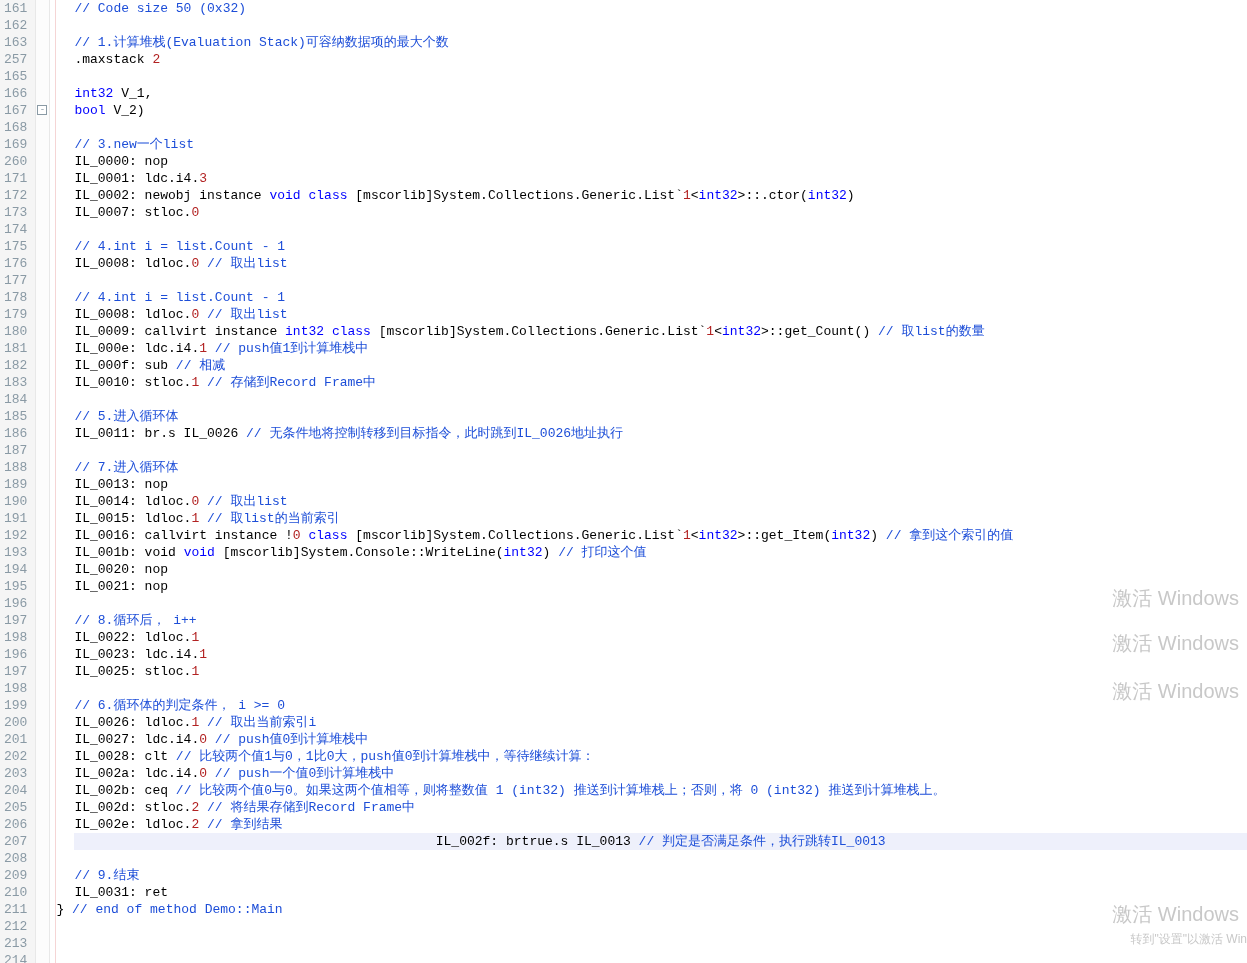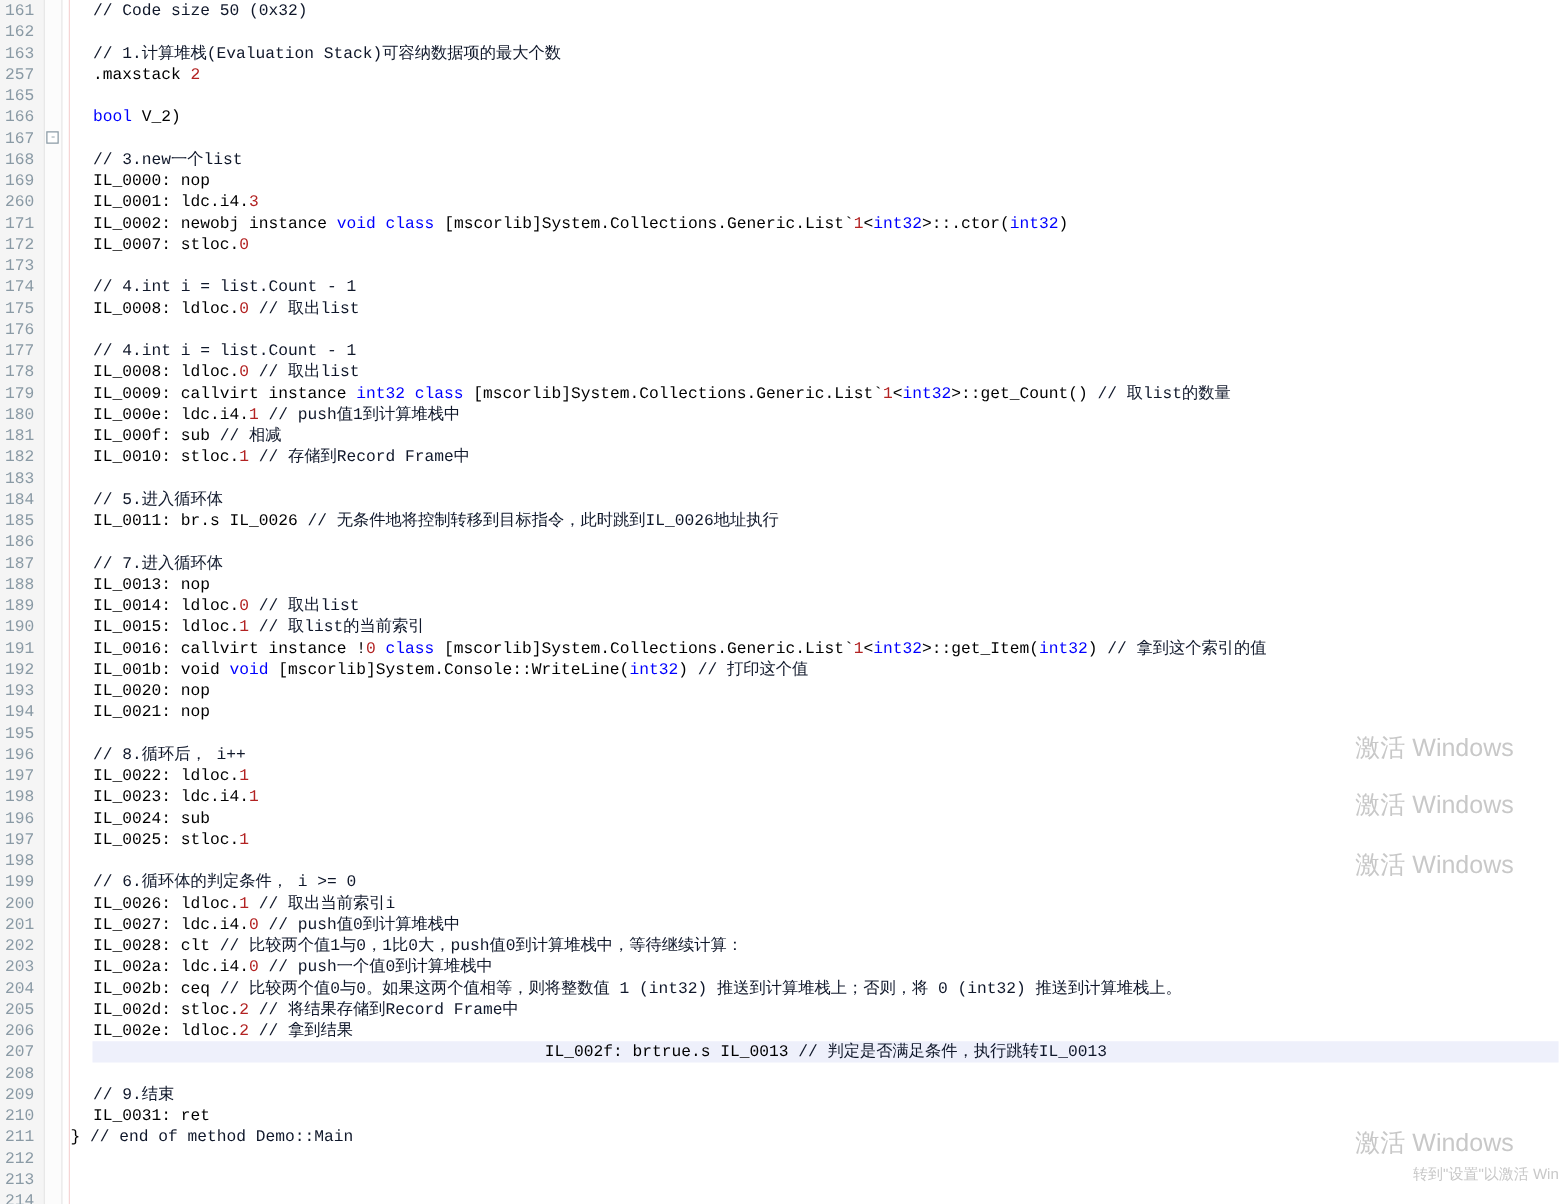--- a/index.html
+++ b/index.html
@@ -46,27 +46,27 @@
   background: #fff;
   border-right: 1px solid #f5d5d5;
 }
 .code {
   flex: 1;
   padding-left: 18px;
   position: relative;
 }
 .code .ln { height: 17px; line-height: 17px; }
 .hl { background: #eef0fb; text-align: center; }
-.c-comment { color: #0f172a; }
+.c-comment { color: #1d4ed8; }
 .c-kw { color: #0000ff; }
 .c-num { color: #b22222; }
 .c-plain { color: #000; }
 .watermark {
   position: fixed;
-  right: 36px;
+  right: 8px;
   color: #c8c8c8;
   font-family: 'Microsoft YaHei', sans-serif;
   pointer-events: none;
 }
 .wm1 { top: 585px; font-size: 20px; }
 .wm2 { top: 630px; font-size: 20px; }
 .wm3 { top: 678px; font-size: 20px; }
 .wm4 { bottom: 35px; font-size: 20px; }
 .wm5 { bottom: 15px; font-size: 12px; right: 0; }
 </style>
@@ -136,20 +136,21 @@
   <div class="fold-col" id="foldcol">
       <div class="fold-mark" style="top: 105px;">-</div>
     </div>
   <div class="margin"></div>
   <div class="code" id="code">
       <div class="ln"><span class="c-comment">// Code size       50 (0x32)</span></div>
       <div class="ln"></div>
       <div class="ln"><span class="c-comment">// 1.计算堆栈(Evaluation Stack)可容纳数据项的最大个数</span></div>
       <div class="ln"><span class="c-plain">.maxstack  </span><span class="c-num">2</span></div>
       <div class="ln"></div>
+      <div class="ln"><span>          </span><span class="c-kw">int32</span><span class="c-plain"> V_1,</span></div>
       <div class="ln"><span>          </span><span class="c-kw">bool</span><span class="c-plain"> V_2)</span></div>
       <div class="ln"></div>
       <div class="ln"><span class="c-comment">// 3.new一个list</span></div>
       <div class="ln"><span class="c-plain">IL_0000:  nop</span></div>
       <div class="ln"><span class="c-plain">IL_0001:  ldc.i4.</span><span class="c-num">3</span></div>
       <div class="ln"><span class="c-plain">IL_0002:  newobj     instance </span><span class="c-kw">void</span><span class="c-plain"> </span><span class="c-kw">class</span><span class="c-plain"> [mscorlib]System.Collections.Generic.List`</span><span class="c-num">1</span><span class="c-plain">&lt;</span><span class="c-kw">int32</span><span class="c-plain">&gt;::.ctor(</span><span class="c-kw">int32</span><span class="c-plain">)</span></div>
       <div class="ln"><span class="c-plain">IL_0007:  stloc.</span><span class="c-num">0</span></div>
       <div class="ln"></div>
       <div class="ln"><span class="c-comment">// 4.int i = list.Count - 1</span></div>
       <div class="ln"><span class="c-plain">IL_0008:  ldloc.</span><span class="c-num">0</span><span class="c-plain">     </span><span class="c-comment">// 取出list</span></div>
@@ -169,21 +170,20 @@
       <div class="ln"><span class="c-plain">IL_0014:  ldloc.</span><span class="c-num">0</span><span class="c-plain">     </span><span class="c-comment">// 取出list</span></div>
       <div class="ln"><span class="c-plain">IL_0015:  ldloc.</span><span class="c-num">1</span><span class="c-plain">     </span><span class="c-comment">// 取list的当前索引</span></div>
       <div class="ln"><span class="c-plain">IL_0016:  callvirt   instance !</span><span class="c-num">0</span><span class="c-plain"> </span><span class="c-kw">class</span><span class="c-plain"> [mscorlib]System.Collections.Generic.List`</span><span class="c-num">1</span><span class="c-plain">&lt;</span><span class="c-kw">int32</span><span class="c-plain">&gt;::get_Item(</span><span class="c-kw">int32</span><span class="c-plain">)     </span><span class="c-comment">// 拿到这个索引的值</span></div>
       <div class="ln"><span class="c-plain">IL_001b:  void       </span><span class="c-kw">void</span><span class="c-plain"> [mscorlib]System.Console::WriteLine(</span><span class="c-kw">int32</span><span class="c-plain">)        </span><span class="c-comment">// 打印这个值</span></div>
       <div class="ln"><span class="c-plain">IL_0020:  nop</span></div>
       <div class="ln"><span class="c-plain">IL_0021:  nop</span></div>
       <div class="ln"></div>
       <div class="ln"><span class="c-comment">// 8.循环后， i++</span></div>
       <div class="ln"><span class="c-plain">IL_0022:  ldloc.</span><span class="c-num">1</span></div>
       <div class="ln"><span class="c-plain">IL_0023:  ldc.i4.</span><span class="c-num">1</span></div>
-      <div class="ln"><span class="c-plain">IL_0024:  sub</span></div>
       <div class="ln"><span class="c-plain">IL_0025:  stloc.</span><span class="c-num">1</span></div>
       <div class="ln"></div>
       <div class="ln"><span class="c-comment">// 6.循环体的判定条件， i &gt;= 0</span></div>
       <div class="ln"><span class="c-plain">IL_0026:  ldloc.</span><span class="c-num">1</span><span class="c-plain">     </span><span class="c-comment">// 取出当前索引i</span></div>
       <div class="ln"><span class="c-plain">IL_0027:  ldc.i4.</span><span class="c-num">0</span><span class="c-plain">    </span><span class="c-comment">// push值0到计算堆栈中</span></div>
       <div class="ln"><span class="c-plain">IL_0028:  clt         </span><span class="c-comment">// 比较两个值1与0，1比0大，push值0到计算堆栈中，等待继续计算：</span></div>
       <div class="ln"><span class="c-plain">IL_002a:  ldc.i4.</span><span class="c-num">0</span><span class="c-plain">    </span><span class="c-comment">// push一个值0到计算堆栈中</span></div>
       <div class="ln"><span class="c-plain">IL_002b:  ceq         </span><span class="c-comment">// 比较两个值0与0。如果这两个值相等，则将整数值 1 (int32) 推送到计算堆栈上；否则，将 0 (int32) 推送到计算堆栈上。</span></div>
       <div class="ln"><span class="c-plain">IL_002d:  stloc.</span><span class="c-num">2</span><span class="c-plain">     </span><span class="c-comment">// 将结果存储到Record Frame中</span></div>
       <div class="ln"><span class="c-plain">IL_002e:  ldloc.</span><span class="c-num">2</span><span class="c-plain">     </span><span class="c-comment">// 拿到结果</span></div>

